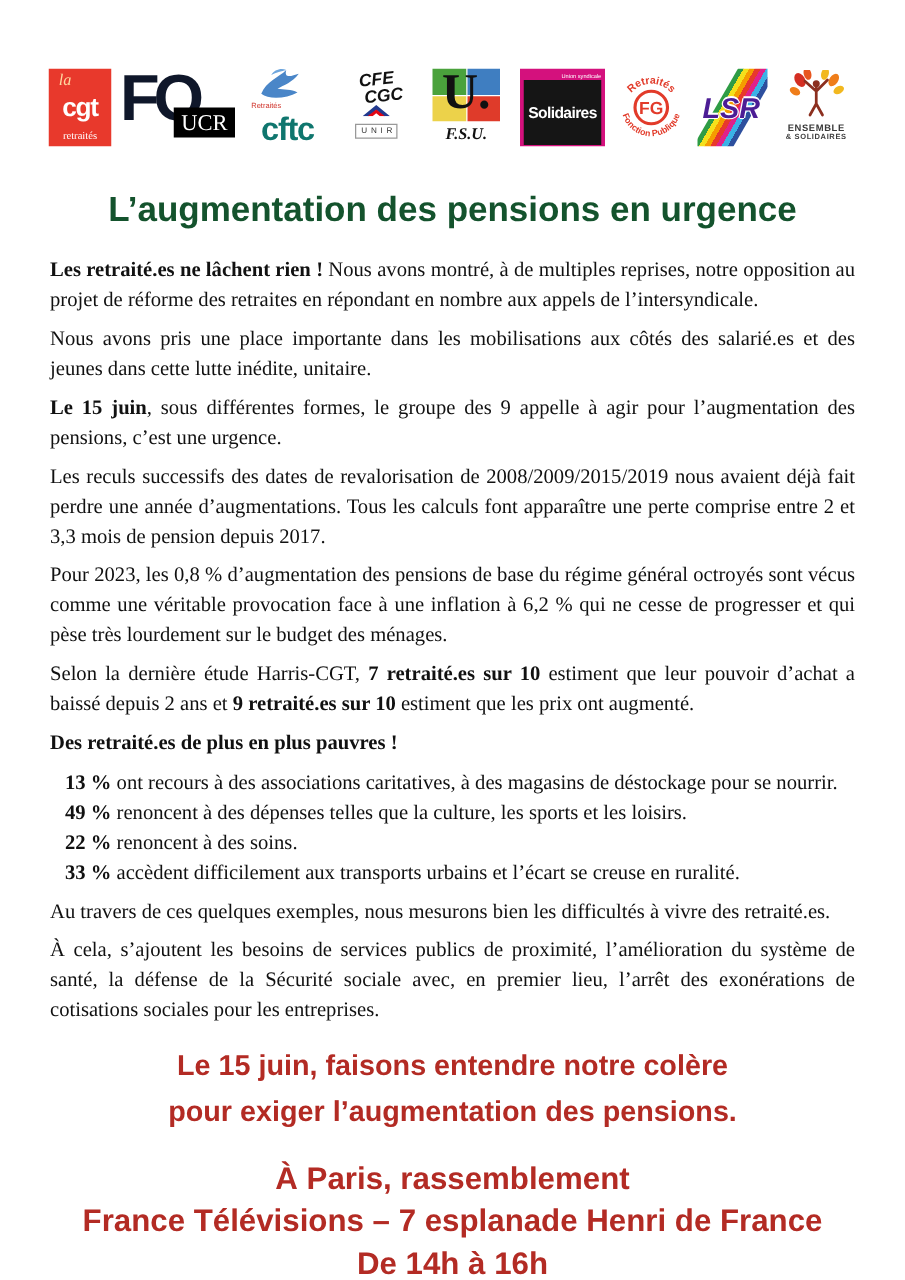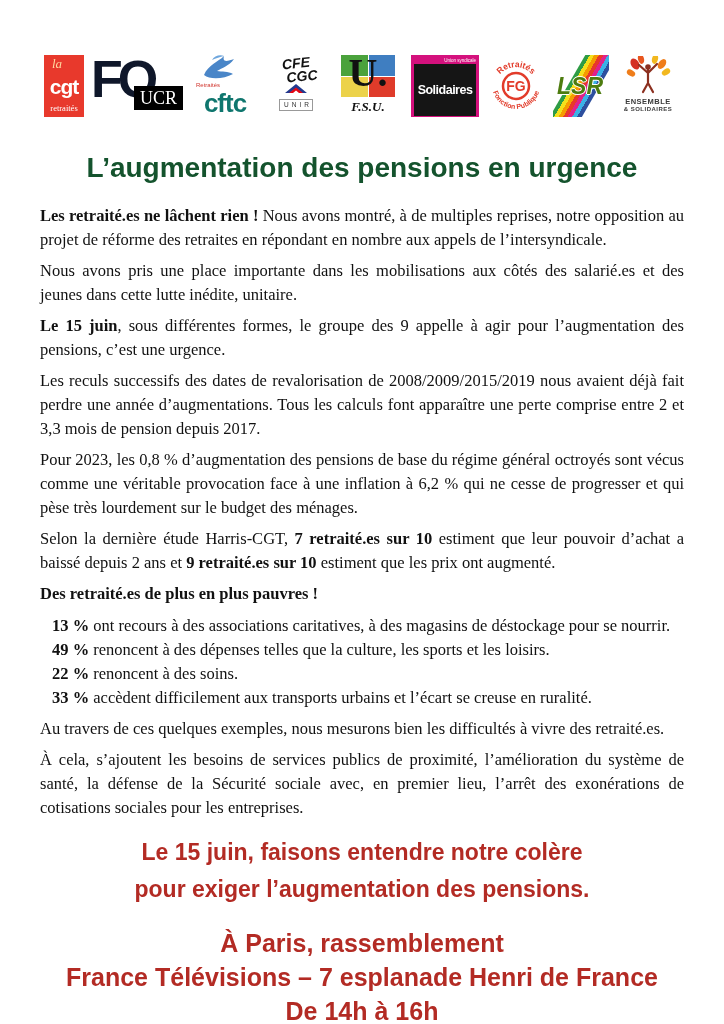--- a/index.html
+++ b/index.html
@@ -4,21 +4,21 @@
 <style>
   html,body{margin:0;padding:0;background:#ffffff;}
   .page{width:724px;height:1024px;margin:0 auto;background:#fff;overflow:hidden;
         font-family:"Liberation Serif",serif;color:#111;position:relative;box-sizing:border-box;}
   .content{padding:0 40px;}
 
   
   .logo-bar{margin:54px 2px 0;display:flex;justify-content:center;align-items:center;gap:7px;height:64px;}
   .logo{flex:0 0 auto;height:62px;position:relative;box-sizing:border-box;}
 
-  .logo-cgt{width:40px;background:#e8392c;color:#fff;display:flex;flex-direction:column;
+  .logo-cgt{width:50px;background:#e8392c;color:#fff;display:flex;flex-direction:column;
             align-items:center;justify-content:space-between;padding:3px 0 4px;}
   .cgt-la{font-style:italic;font-size:13px;line-height:11px;color:#ffd9a0;align-self:flex-start;margin-left:8px;}
   .cgt-acronym{font-family:"Liberation Sans",sans-serif;font-weight:bold;font-size:21px;line-height:19px;letter-spacing:-1px;}
   .cgt-sub{font-size:8.5px;line-height:10px;}
 
   .logo-fo{width:92px;}
   .fo-letters{position:absolute;left:0;top:-6px;font-family:"Liberation Sans",sans-serif;font-weight:bold;
               font-size:52px;line-height:60px;color:#0f172a;letter-spacing:-5px;}
   .fo-ucr{position:absolute;right:0;bottom:7px;background:#000000;color:#fff;
           font-family:"Liberation Serif",serif;font-size:18px;line-height:20px;padding:2px 6px;}
@@ -51,21 +51,21 @@
             padding:19px 0;margin-top:1px;letter-spacing:-0.5px;}
   .sol-sub{margin-top:4px;transform:rotate(-5deg);font-weight:bold;font-style:italic;font-size:11px;line-height:12px;padding-left:3px;}
 
   .logo-fp{width:60px;}
 
   .logo-lsr{width:56px;overflow:hidden;}
   .lsr-band{position:absolute;left:16px;top:-10px;width:28px;height:84px;transform:rotate(30deg);
             background:linear-gradient(90deg,#2e9c45 0 14%,#f4e01c 14% 28%,#f59c00 28% 42%,#e8382b 42% 56%,
                        #e0218a 56% 70%,#3bb1e6 70% 85%,#2d4f9e 85% 100%);}
   .lsr-text{position:absolute;top:18px;left:4px;font-family:"Liberation Sans",sans-serif;font-weight:bold;
-            font-style:italic;font-size:23px;color:#4d7c0f;
+            font-style:italic;font-size:23px;color:#4c1d95;
             text-shadow:1px 0 0 #fff,-1px 0 0 #fff,0 1px 0 #fff,0 -1px 0 #fff;}
 
   .logo-ensemble{width:64px;text-align:center;padding-top:1px;}
   .ens-line1{font-family:"Liberation Sans",sans-serif;font-weight:bold;font-size:7.5px;line-height:8px;color:#3a3a3a;letter-spacing:.5px;}
   .ens-line2{font-family:"Liberation Sans",sans-serif;font-weight:bold;font-size:6px;line-height:7px;color:#3a3a3a;letter-spacing:.5px;}
 
   
   .title{font-family:"Liberation Sans",sans-serif;font-weight:bold;color:#14532d;
          font-size:28px;line-height:32px;text-align:center;margin:34px 0 20px;}
   .para{font-size:16.5px;line-height:24px;text-align:justify;margin:0 0 7px;}

